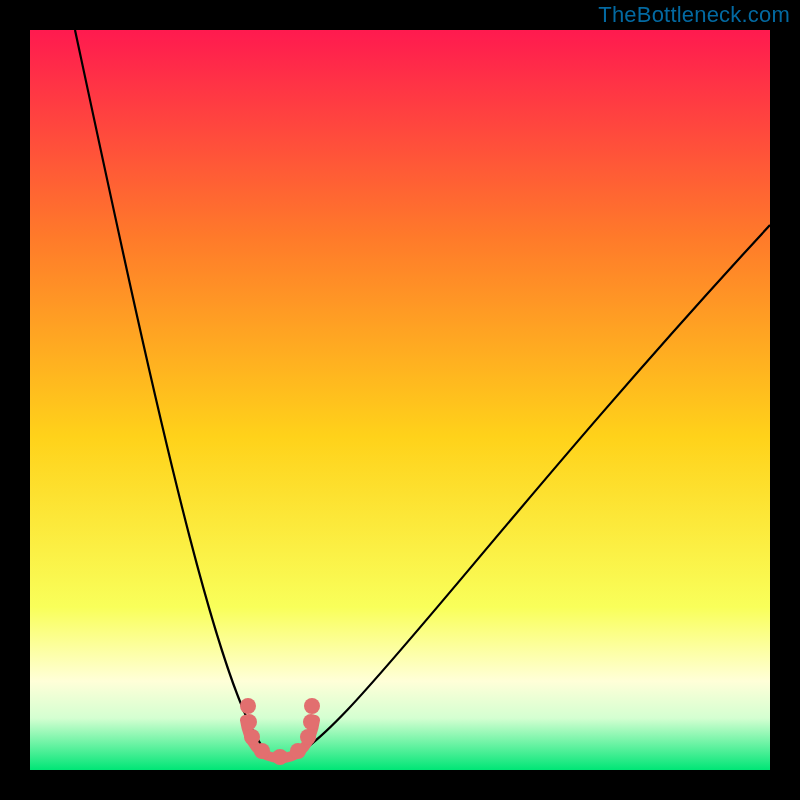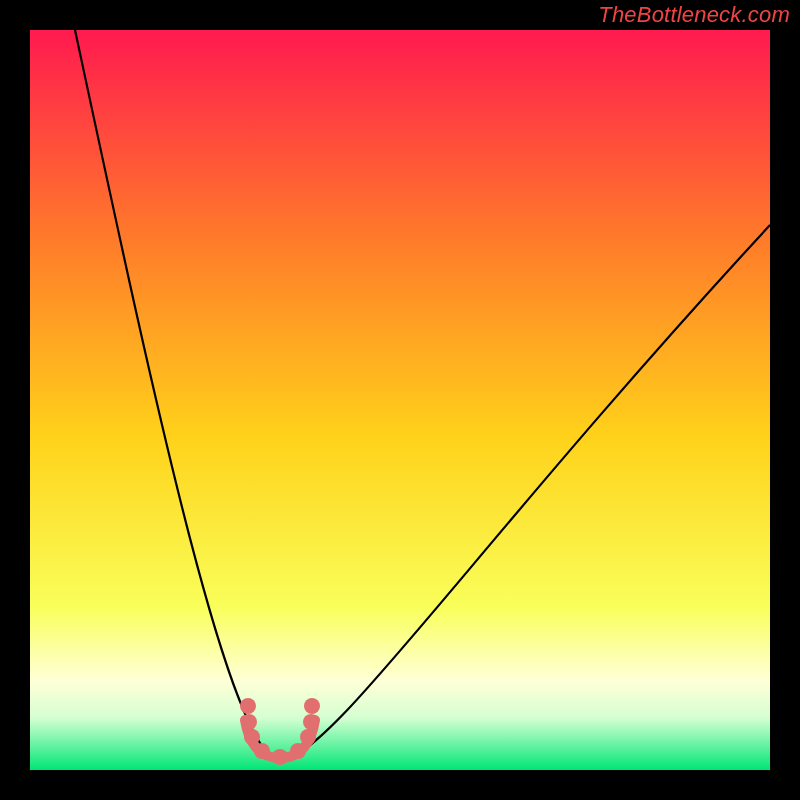--- a/index.html
+++ b/index.html
@@ -19,25 +19,24 @@
   }
   svg {
     position: absolute;
     top: 0;
     left: 0;
   }
   .watermark {
     position: absolute;
     top: 2px;
     right: 10px;
-    color: #ef4444;
+    color: #0369a1;
     font-size: 22px;
     font-weight: 400;
     letter-spacing: 0.2px;
-    font-style: italic;
   }
 </style>
 </head>
 <body>
 
 <div class="canvas-wrap">
 
   <svg width="800" height="800" viewBox="0 0 800 800">
     <defs>
       <linearGradient id="bg-grad" x1="0" y1="0" x2="0" y2="1">

